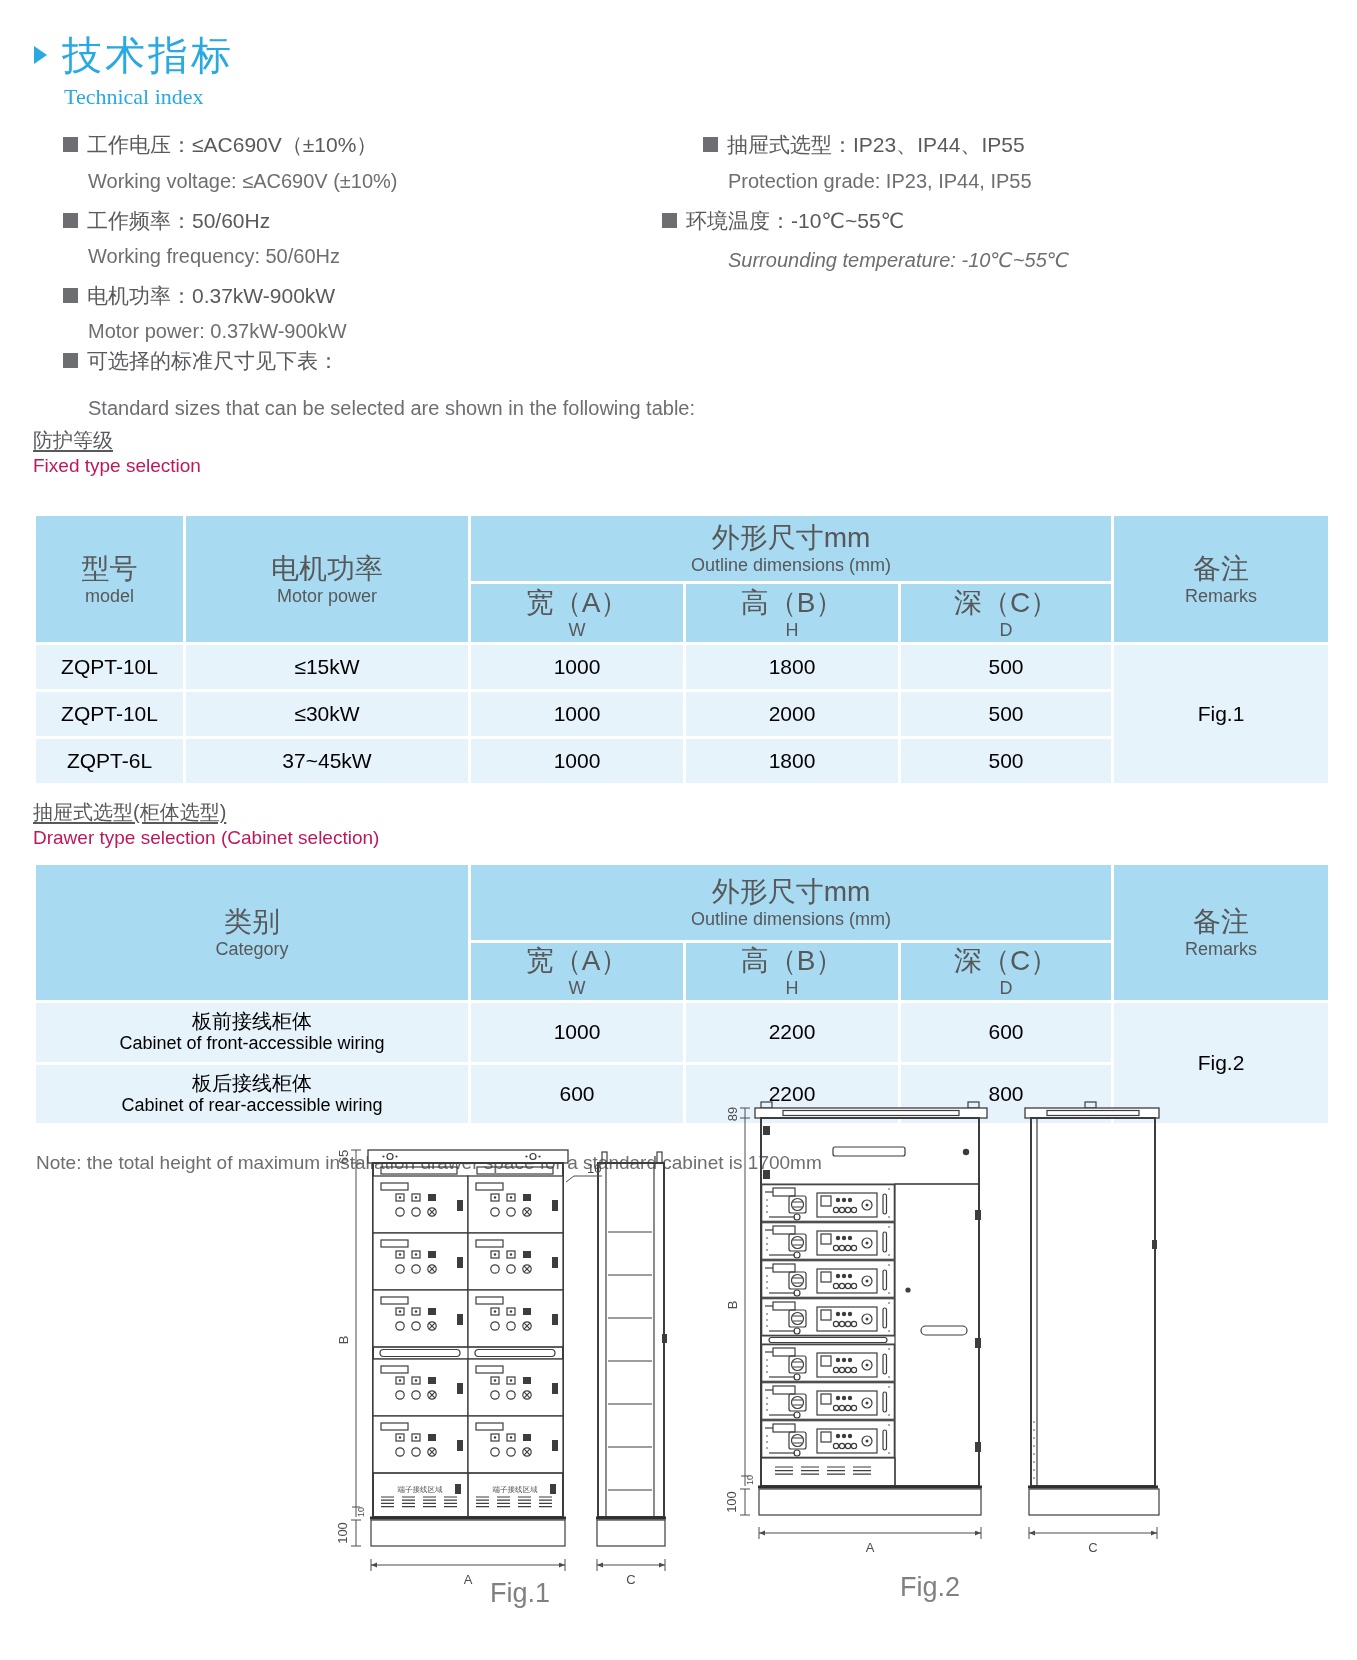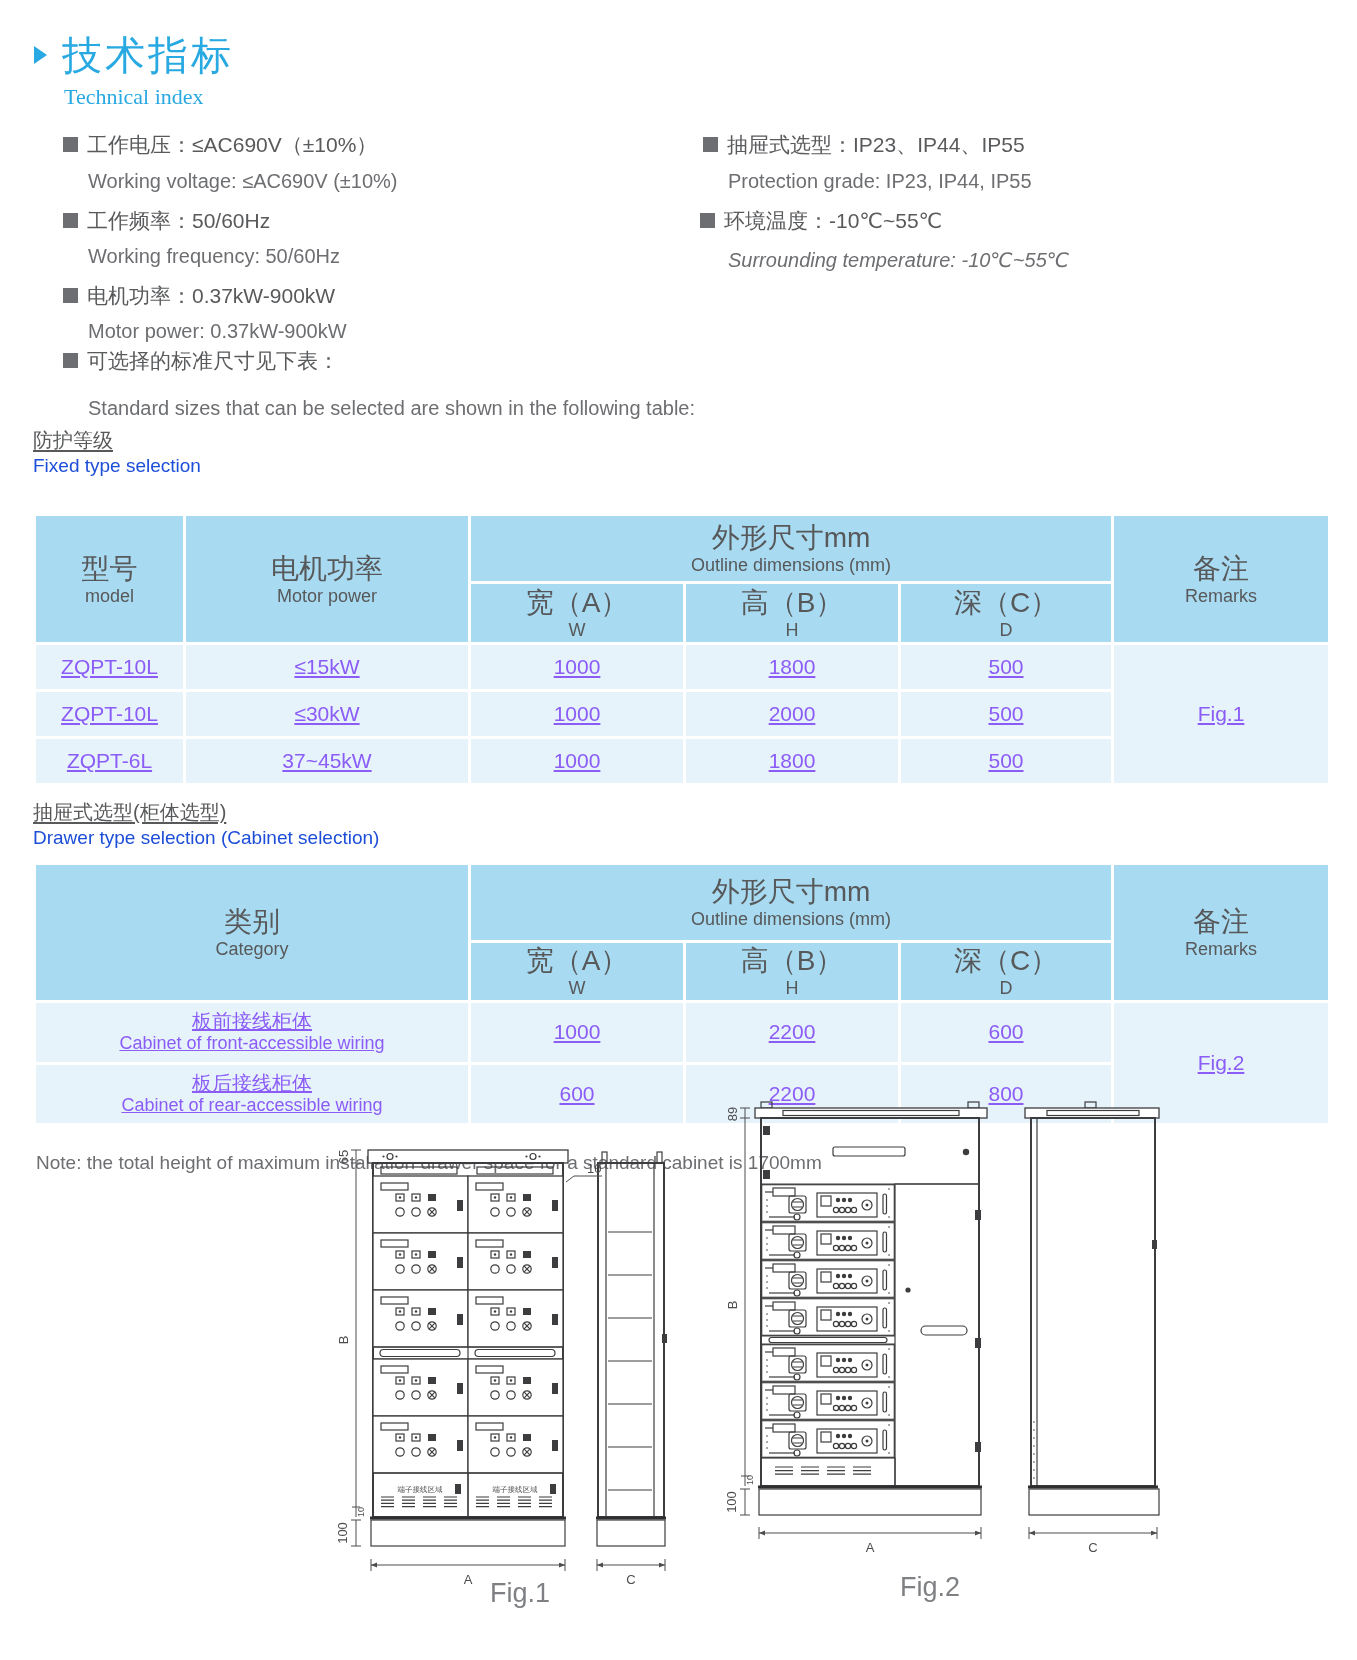--- a/index.html
+++ b/index.html
@@ -12,27 +12,27 @@
   .title-zh { position:absolute; left:62px; top:28px; font-size:40px; color:#29a9e1; letter-spacing:3px; }
   .title-en { position:absolute; left:64px; top:84px; font-size:22px; color:#29a9e1;font-family:Liberation Serif, serif; }
 
   
   .s-zh { position:absolute; font-size:21px; color:#595a5c; white-space:nowrap; }
   .s-en { position:absolute; font-size:20px; color:#6d6e71; white-space:nowrap; }
   .bullet { display:inline-block; width:15px; height:15px; background:#6d6e71; margin-right:9px; }
 
   
   .sec-zh { position:absolute; font-size:20px; color:#58595b; text-decoration:underline; text-underline-offset:3px; white-space:nowrap; }
-  .sec-en { position:absolute; font-size:19px; color:#1d4ed8; white-space:nowrap; }
+  .sec-en { position:absolute; font-size:19px; color:#be185d; white-space:nowrap; }
 
   
   table.spec-table { position:absolute; border-collapse:collapse; table-layout:fixed; width:1295px; color:#57585a; }
   table.spec-table td { border:3px solid #ffffff; text-align:center; vertical-align:middle; padding:0; }
   table.spec-table tr.th td { background:#a8dbf1; }
-  table.spec-table tr.tb td { background:#e6f3fb; font-size:21px; color:#8b5cf6;text-decoration:underline; }
+  table.spec-table tr.tb td { background:#e6f3fb; font-size:21px; color:#000000; }
   .hz { font-size:28px; line-height:1.25; }
   .he { font-size:18px; line-height:1.2; }
   .cz { font-size:20px; line-height:1.2; }
   .ce { font-size:18px; line-height:1.2; }
 
   
   .note-zh { position:absolute; font-size:19px; color:#6d6e71; white-space:nowrap; }
   .note-en { position:absolute; font-size:19px; color:#6d6e71; white-space:nowrap; }
 
   
@@ -60,21 +60,21 @@
 
   <div class="s-zh" style="left:63px; top:131px;"><span class="bullet"></span><span>工作电压：≤AC690V（±10%）</span></div>
   <div class="s-en" style="left:88px; top:170px;">Working voltage: ≤AC690V (±10%)</div>
   <div class="s-zh" style="left:63px; top:207px;"><span class="bullet"></span><span>工作频率：50/60Hz</span></div>
   <div class="s-en" style="left:88px; top:245px;">Working frequency: 50/60Hz</div>
   <div class="s-zh" style="left:63px; top:282px;"><span class="bullet"></span><span>电机功率：0.37kW-900kW</span></div>
   <div class="s-en" style="left:88px; top:320px;">Motor power: 0.37kW-900kW</div>
 
   <div class="s-zh" style="left:703px; top:131px;"><span class="bullet"></span><span>抽屉式选型：IP23、IP44、IP55</span></div>
   <div class="s-en" style="left:728px; top:170px;">Protection grade: IP23, IP44, IP55</div>
-  <div class="s-zh" style="left:700px; top:207px;"><span class="bullet"></span><span>环境温度：-10℃~55℃</span></div>
+  <div class="s-zh" style="left:662px; top:207px;"><span class="bullet"></span><span>环境温度：-10℃~55℃</span></div>
   <div class="s-en" style="left:728px; top:248px;font-style:italic;">Surrounding temperature: -10℃~55℃</div>
 
   <div class="s-zh" style="left:63px; top:347px;"><span class="bullet"></span><span>可选择的标准尺寸见下表：</span></div>
   <div class="s-en" style="left:88px; top:397px;">Standard sizes that can be selected are shown in the following table:</div>
 
   <div class="sec-zh" style="left:33px; top:427px;">防护等级</div>
   <div class="sec-en" style="left:33px; top:455px;">Fixed type selection</div>
 
   <table class="spec-table" style="left:33px; top:513px;">
     <colgroup>

